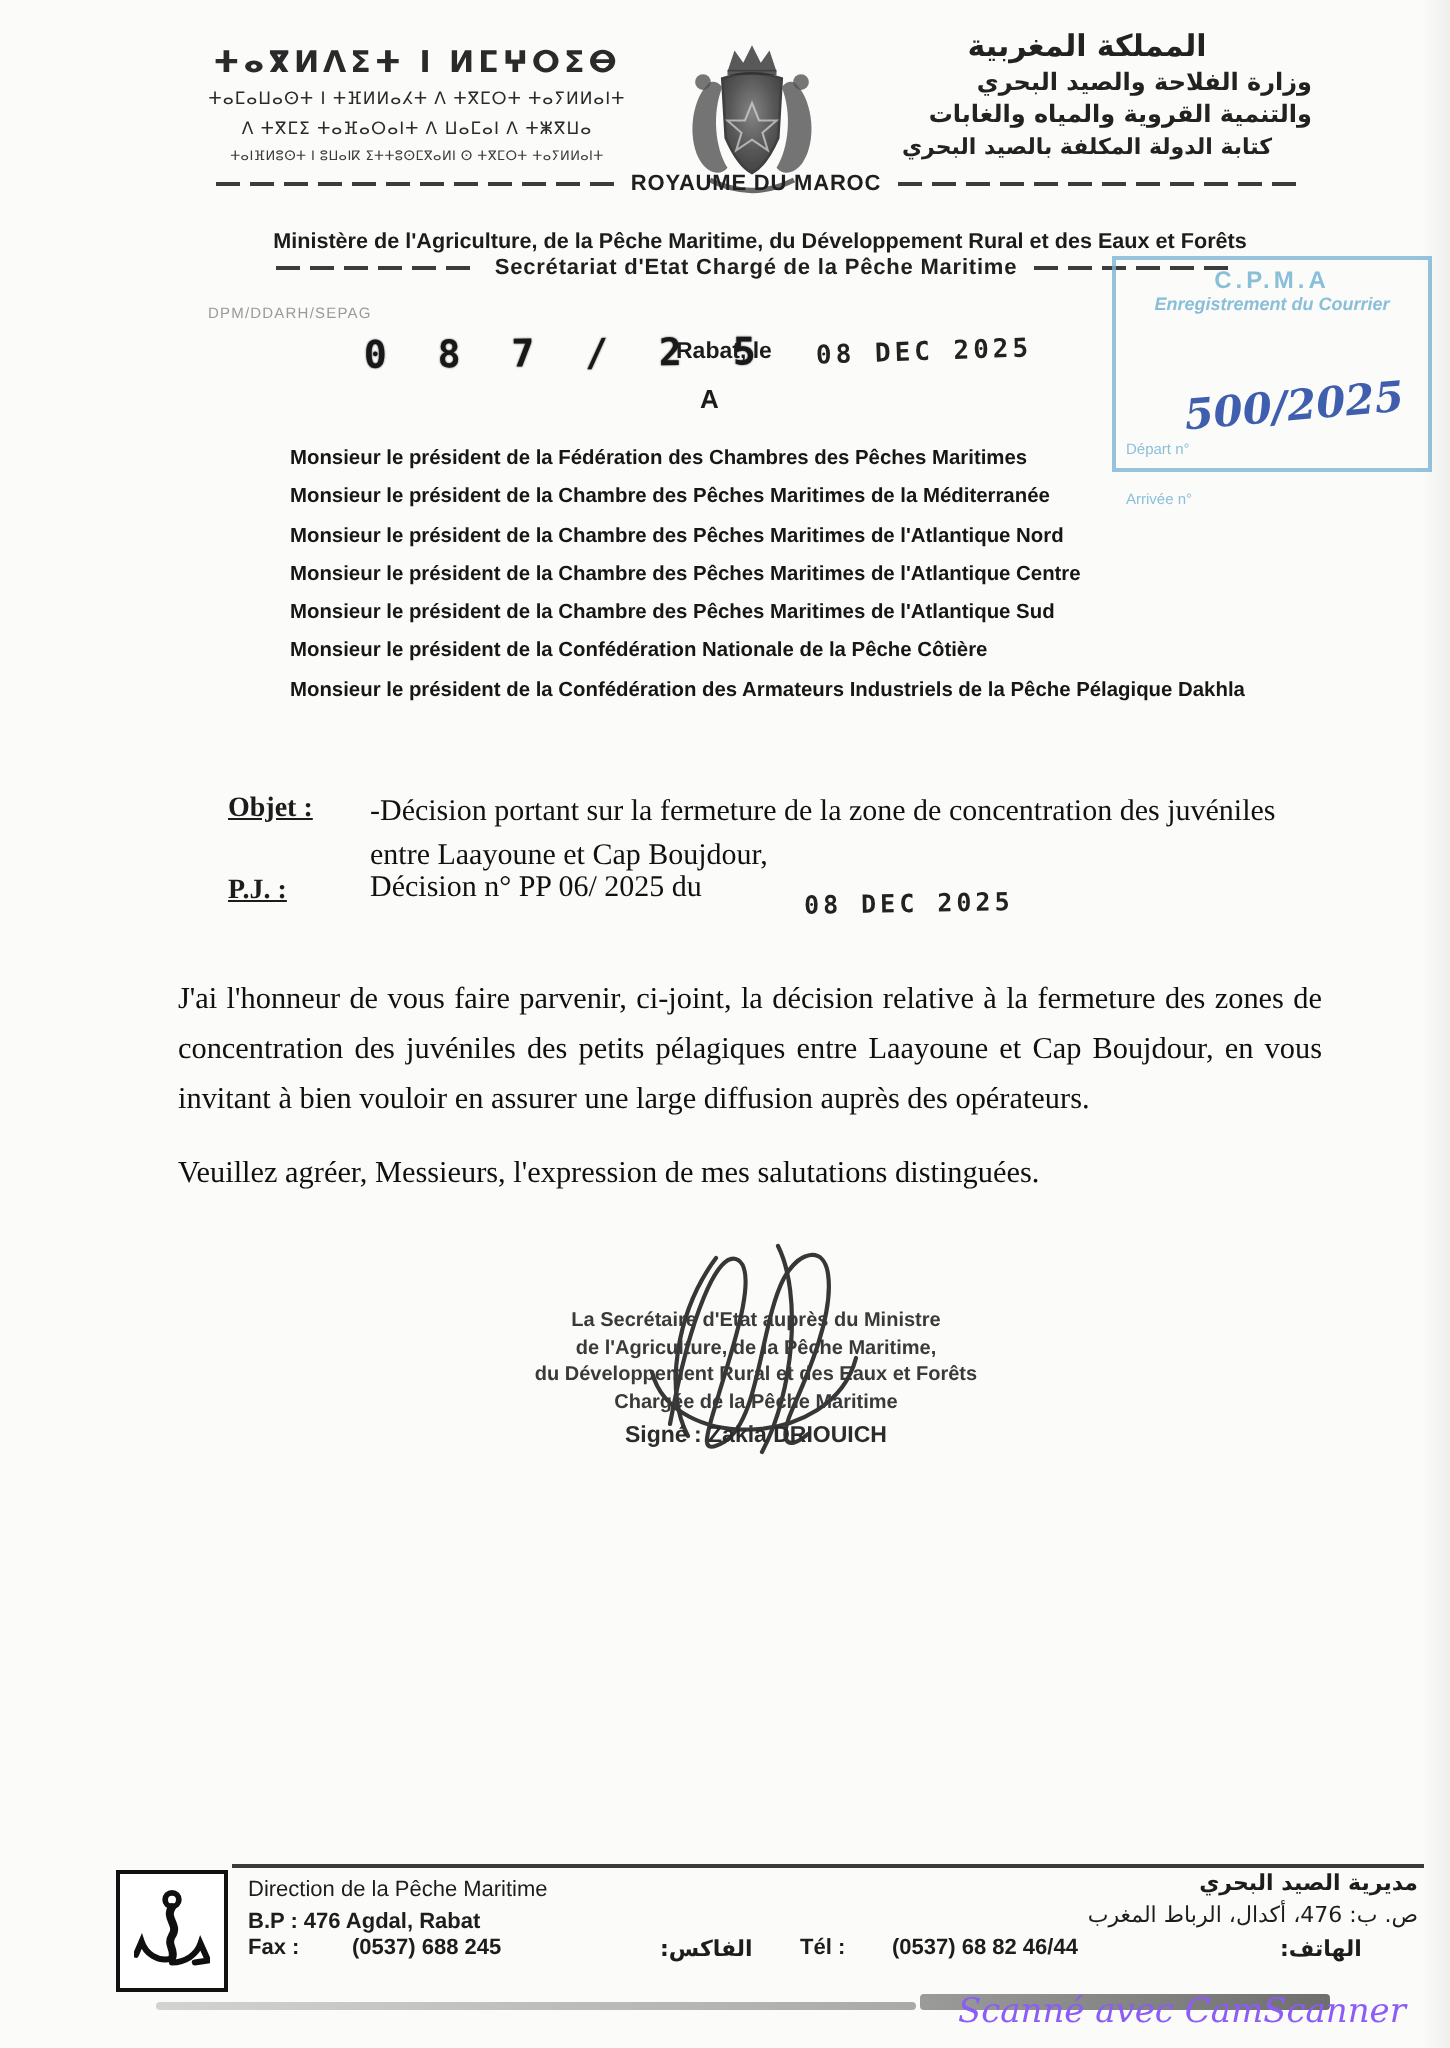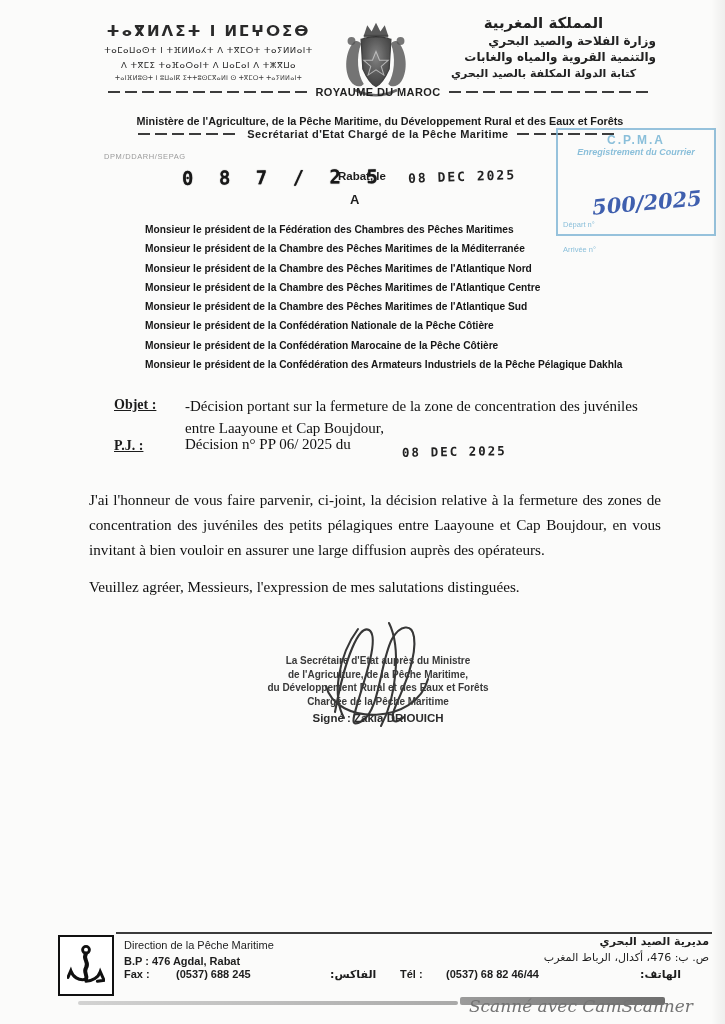--- a/index.html
+++ b/index.html
@@ -72,22 +72,22 @@
   .ftfr .b{font-weight:bold;}
   .ftmid-ar{font-family:"DejaVu Sans",sans-serif;direction:rtl;}
   .ftar{right:16px;top:934px;text-align:right;direction:rtl;font-family:"DejaVu Sans",sans-serif;
     font-size:11px;line-height:16px;color:#1d1d1d;}
   .faxrow{position:absolute;top:968px;font-size:11px;color:#1d1d1d;}
   
   .smudge1{left:78px;top:1001px;width:380px;height:4px;border-radius:2px;
     background:linear-gradient(90deg,rgba(90,90,90,.25),rgba(70,70,70,.45));}
   .smudge2{left:460px;top:997px;width:205px;height:8px;border-radius:2px;
     background:linear-gradient(90deg,rgba(60,60,60,.5),rgba(35,35,35,.65));}
-  .wm{right:32px;top:996px;font-family:"DejaVu Serif",serif;font-style:italic;
-    font-size:17px;color:#737373;}
+  .wm{right:22px;top:996px;font-family:"DejaVu Serif",serif;font-style:italic;
+    font-size:17px;color:#8b5cf6;}
 </style>
 </head>
 <body>
 
 <div class="page">
 
   <div class="hdr">
     <div class="tifinagh">
       <div class="tif1">ⵜⴰⴳⵍⴷⵉⵜ ⵏ ⵍⵎⵖⵔⵉⴱ</div>
       <div class="tif2">ⵜⴰⵎⴰⵡⴰⵙⵜ ⵏ ⵜⴼⵍⵍⴰⵃⵜ ⴷ ⵜⴳⵎⵔⵜ ⵜⴰⵢⵍⵍⴰⵏⵜ</div>
@@ -150,21 +150,20 @@
   <div class="abs stampdate hdate">08 DEC 2025</div>
   <div class="abs toA">A</div>
 
   <div class="abs recips">
     <div>Monsieur le président de la Fédération des Chambres des Pêches Maritimes</div>
     <div>Monsieur le président de la Chambre des Pêches Maritimes de la Méditerranée</div>
     <div>Monsieur le président de la Chambre des Pêches Maritimes de l'Atlantique Nord</div>
     <div>Monsieur le président de la Chambre des Pêches Maritimes de l'Atlantique Centre</div>
     <div>Monsieur le président de la Chambre des Pêches Maritimes de l'Atlantique Sud</div>
     <div>Monsieur le président de la Confédération Nationale de la Pêche Côtière</div>
-    <div>Monsieur le président de la Confédération Marocaine de la Pêche Côtière</div>
     <div>Monsieur le président de la Confédération des Armateurs Industriels de la Pêche Pélagique Dakhla</div>
   </div>
 
   <div class="abs serif objlbl">Objet :</div>
   <div class="abs serif objtxt">-Décision portant sur la fermeture de la zone de concentration des juvéniles entre Laayoune et Cap Boujdour,</div>
   <div class="abs serif pjlbl">P.J. :</div>
   <div class="abs serif pjtxt">Décision n° PP 06/ 2025  du</div>
   <div class="abs stampdate pjdate">08 DEC 2025</div>
 
   <div class="abs serif bodyp1">J'ai l'honneur de vous faire parvenir, ci-joint, la décision relative à la fermeture des zones de concentration des juvéniles des petits pélagiques entre Laayoune et Cap Boujdour, en vous invitant à bien vouloir en assurer une large diffusion auprès des opérateurs.</div>

